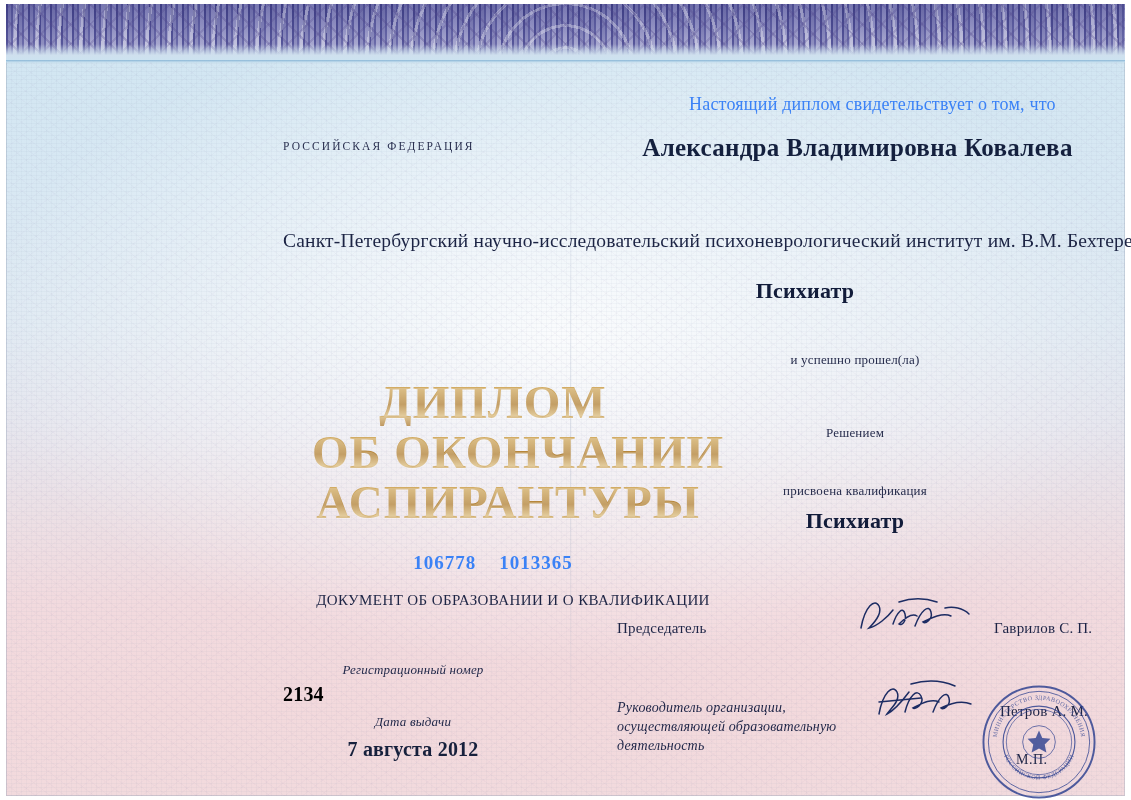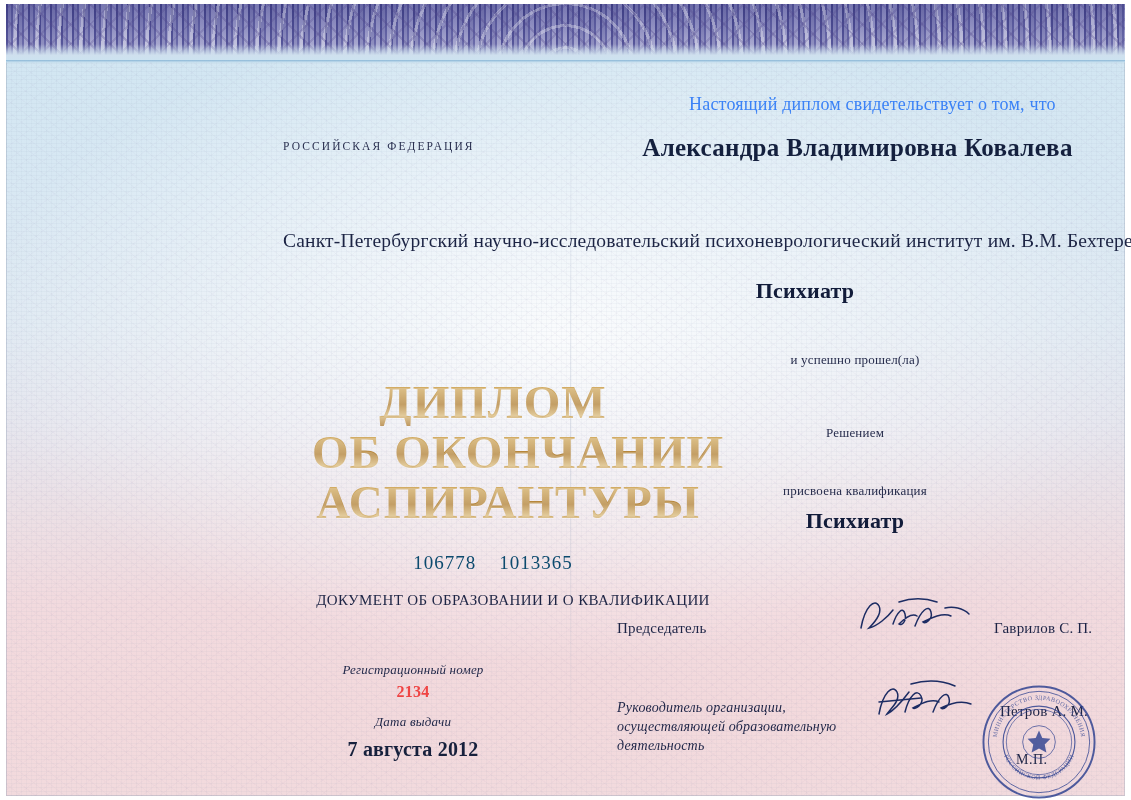--- a/index.html
+++ b/index.html
@@ -148,22 +148,22 @@
   }
   #gold1 { left: 283px; top: 378px; width: 420px; font-size: 47px; line-height: 48px; }
   #gold2 { left: 283px; top: 428px; width: 470px; font-size: 47px; line-height: 48px; }
   #gold3 { left: 283px; top: 478px; width: 450px; font-size: 47px; line-height: 48px; }
 
   #serial {
     left: 283px; top: 552px;
     width: 420px;
     text-align: center;
     font-size: 19px;
-    font-weight: normal;
-    color: #0c4a6e;
+    font-weight: bold;
+    color: #3b82f6;
     letter-spacing: 1px;
   }
   #doctype {
     left: 283px; top: 592px;
     width: 460px;
     text-align: center;
     font-size: 15px;
     color: #1e2545;
     letter-spacing: 0.4px;
   }
@@ -171,24 +171,24 @@
     left: 283px; top: 662px;
     width: 260px;
     text-align: center;
     font-size: 13px;
     font-style: italic;
     color: #22294a;
   }
   #regnum {
     left: 283px; top: 683px;
     width: 260px;
-    text-align: center;
-    font-size: 16px;
-    font-weight: bold;
-    color: #ef4444;
+    text-align: left;
+    font-size: 20px;
+    font-weight: bold;
+    color: #000000;
   }
   #datelabel {
     left: 283px; top: 714px;
     width: 260px;
     text-align: center;
     font-size: 13px;
     font-style: italic;
     color: #22294a;
   }
   #datevalue {

